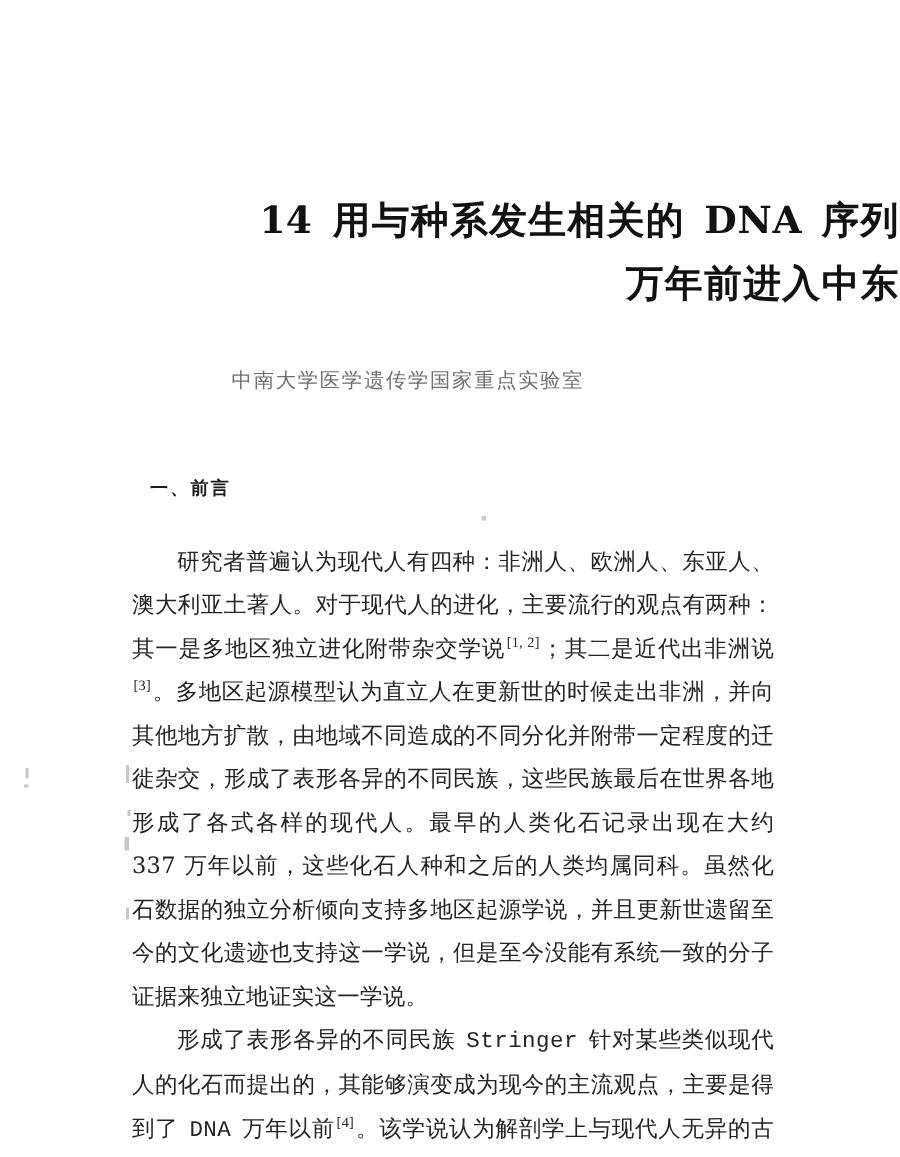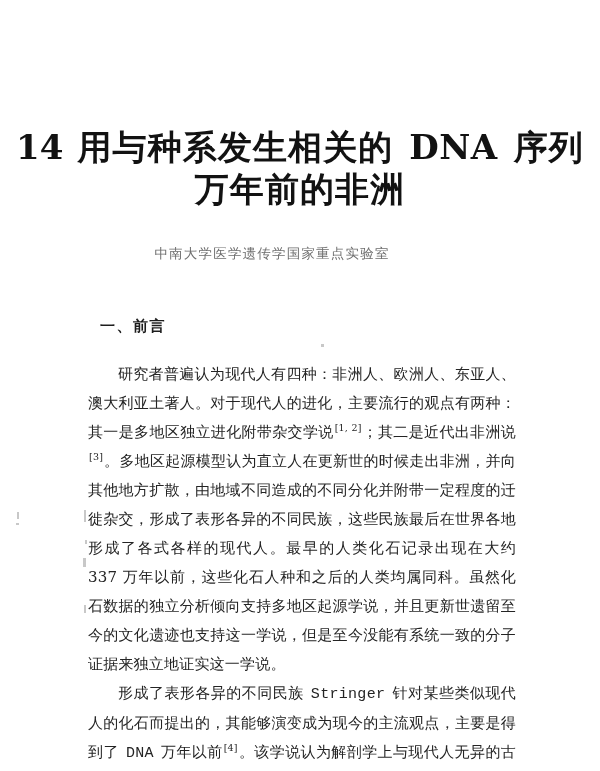--- a/index.html
+++ b/index.html
@@ -33,25 +33,26 @@
     position: absolute;
     left: 0;
     top: 128px;
     width: 600px;
     text-align: center;
   }
 
   .title-line {
     font-family: "DejaVu Serif", "Liberation Serif", serif;
     font-weight: bold;
-    font-size: 34px;
+    font-size: 25px;
     letter-spacing: 1.1px;
     line-height: 38px;
     color: #121212;
     white-space: nowrap;
+    text-align: right;
   }
 
   .title-line .chap-no {
     font-family: "DejaVu Serif", "Liberation Serif", serif;
     letter-spacing: 0;
     margin-right: 14px;
   }
 
   .title-line .latin {
     letter-spacing: 0.5px;
@@ -88,21 +89,21 @@
     font-family: "DejaVu Serif", "Liberation Serif", serif;
   }
 
   
   .section-head {
     position: absolute;
     left: 100px;
     top: 317px;
     font-family: Liberation Serif, serif;
     font-weight: bold;
-    font-size: 15px;
+    font-size: 12px;
     letter-spacing: 1.5px;
     color: #1d1d1d;
   }
 
   
   .body-col {
     position: absolute;
     left: 88px;
     top: 360px;
     width: 428px;
@@ -124,20 +125,21 @@
     font-family: Liberation Mono, monospace;
     padding: 0 2px;
     letter-spacing: 0.3px;
   }
 
   p.para sup {
     font-size: 9.5px;
     vertical-align: super;
     line-height: 0;
     padding: 0 1px;
+    font-family: Liberation Serif, serif;
   }
 
   .gap {
     display: inline-block;
     width: 1.6em;
   }
 </style>
 </head>
 <body>
 
@@ -146,21 +148,21 @@
   <div class="speck" style="left:17px;  top:512px; width:2px; height:7px;"></div>
   <div class="speck" style="left:16px;  top:523px; width:3px; height:2px;"></div>
   <div class="speck" style="left:84px;  top:510px; width:2px; height:12px;"></div>
   <div class="speck" style="left:85px;  top:540px; width:2px; height:4px;"></div>
   <div class="speck" style="left:83px;  top:558px; width:3px; height:9px;"></div>
   <div class="speck" style="left:84px;  top:605px; width:2px; height:8px;"></div>
   <div class="speck" style="left:321px; top:344px; width:3px; height:3px;"></div>
 
   <div class="title-block">
     <div class="title-line"><span class="chap-no">14</span><span>用与种系发生相关的 </span><span class="latin">DNA</span><span> 序列</span></div>
-    <div class="title-line title-line-2">万年前的非洲</div>
+    <div class="title-line title-line-2">万年前进入中东</div>
   </div>
 
   <div class="affiliation">中南大学医学遗传学国家重点实验室</div>
 
   <div class="section-head">一、前言</div>
 
   <div class="body-col">
 
     <p class="para"><span>研究者普遍认为现代人有四种：非洲人、欧洲人、东亚人、澳大利亚土著人。对于现代人的进化，主要流行的观点有两种：其一是多地区独立进化附带杂交学说</span><sup>[1, 2]</sup><span>；其二是近代出非洲说</span><sup>[3]</sup><span>。多地区起源模型认为直立人在更新世的时候走出非洲，并向其他地方扩散，由地域不同造成的不同分化并附带一定程度的迁徙杂交，形成了表形各异的不同民族，这些民族最后在世界各地形成了各式各样的现代人。最早的人类化石记录出现在大约 337 万年以前，这些化石人种和之后的人类均属同科。虽然化石数据的独立分析倾向支持多地区起源学说，并且更新世遗留至今的文化遗迹也支持这一学说，但是至今没能有系统一致的分子证据来独立地证实这一学说。</span></p>
 

